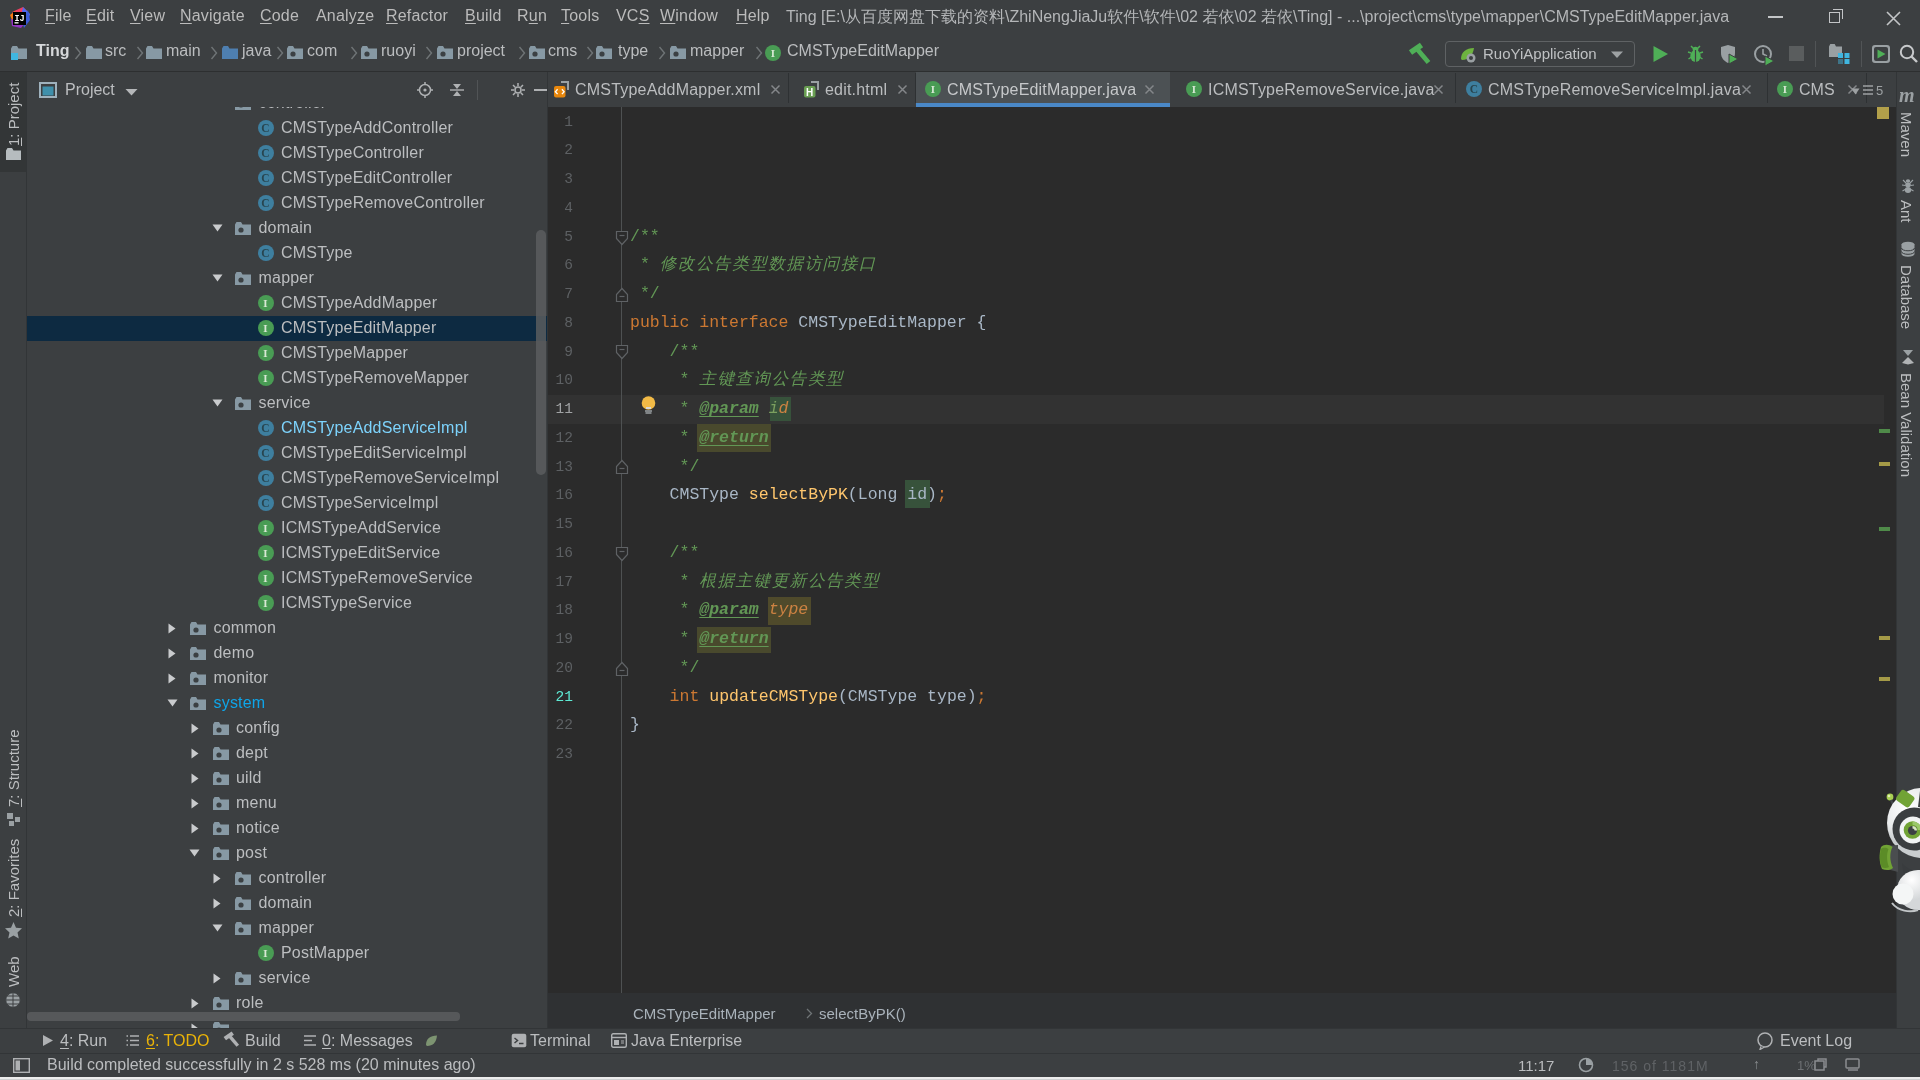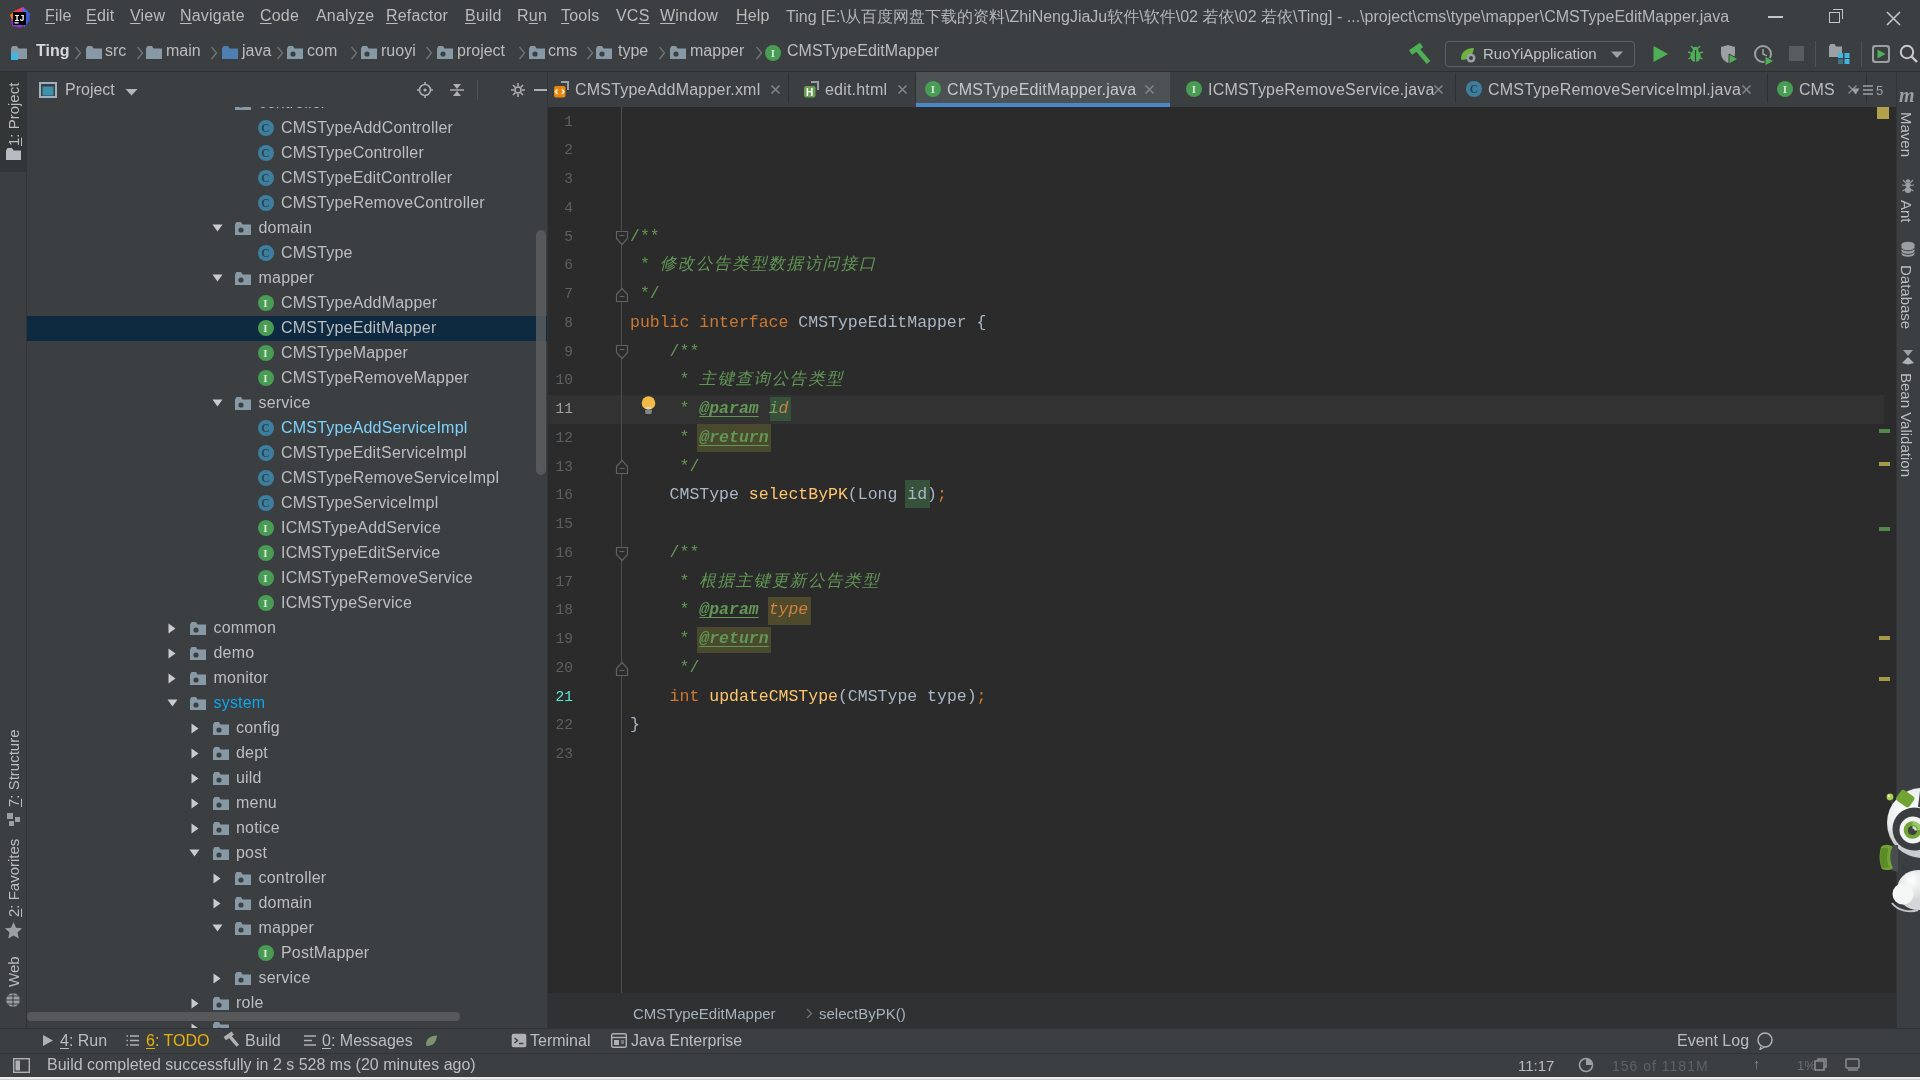--- a/index.html
+++ b/index.html
@@ -654,21 +654,21 @@
       <rect x="0.7" y="0.7" width="14.6" height="13.6" rx="1.5" fill="none" stroke="#afb1b3" stroke-width="1.4"></rect>
       <path d="M1 4.5 L15 4.5" stroke="#afb1b3" stroke-width="1.4"></path>
       <rect x="3" y="7" width="5" height="5" fill="#afb1b3"></rect>
       <path d="M10 8 L13 8 M10 10 L13 10" stroke="#afb1b3" stroke-width="1.2"></path>
     </svg>
     <div class="abs" style="left:631px;top:1032px;font-size:16px;color:#bbbdbf">Java Enterprise</div>
 <svg class="abs" style="left:1756px;top:1032px" width="18" height="18">
       <circle cx="9" cy="8" r="7" fill="none" stroke="#afb1b3" stroke-width="1.5"></circle>
       <path d="M5 14.5 L4 17.5 L8.5 15" fill="#3c3f41" stroke="#afb1b3" stroke-width="1.3"></path>
     </svg>
-    <div class="abs" style="left:1677px;top:1032px;font-size:16px;color:#bbbdbf">Event Log</div>
+    <div class="abs" style="left:1780px;top:1032px;font-size:16px;color:#bbbdbf">Event Log</div>
 <div class="abs" style="left:0;top:1053px;width:1920px;height:24px;background:#3c3f41;border-top:1px solid #323537"></div>
 <svg class="abs" style="left:13px;top:1058px" width="17" height="15">
       <rect x="0.7" y="0.7" width="15.6" height="13.6" stroke="#afb1b3" stroke-width="1.4" fill="none"></rect>
       <rect x="2.5" y="2.5" width="4.5" height="10" fill="#afb1b3"></rect>
     </svg>
     <div class="abs" style="left:47px;top:1056px;font-size:16px;color:#bbbdbf">Build completed successfully in 2 s 528 ms (20 minutes ago)</div>
 <div class="abs" style="left:1518px;top:1057px;font-size:15px;color:#bbbdbf">11:17</div>
 <svg class="abs" style="left:1578px;top:1057px" width="16" height="16">
       <circle cx="8" cy="8" r="6.5" fill="none" stroke="#9aa0a3" stroke-width="1.6"></circle>
       <path d="M8 1.5 A6.5 6.5 0 0 1 14.5 8 L8 8 Z" fill="#9aa0a3"></path>

